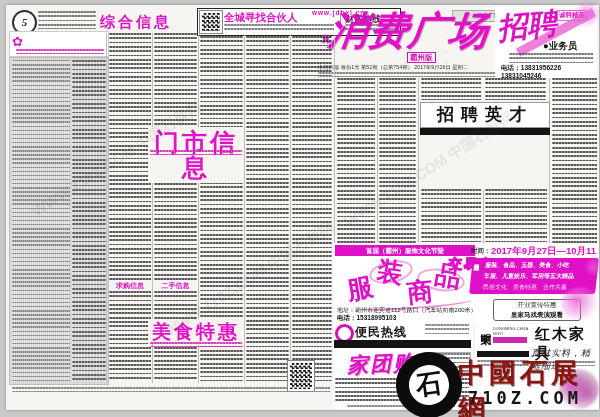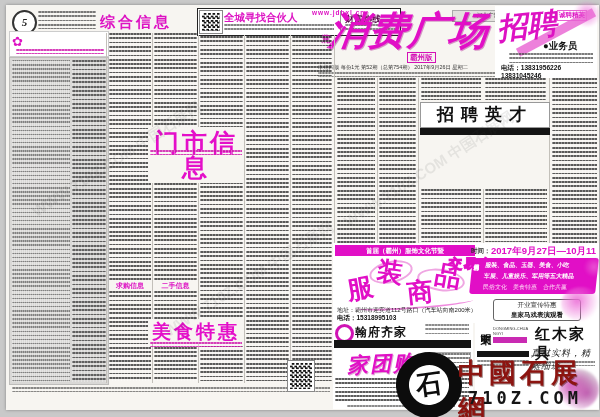--- a/index.html
+++ b/index.html
@@ -146,21 +146,21 @@
 
     <div class="abs blob" style="left:228px;top:44px;width:40px;height:34px;background:radial-gradient(circle at 40% 40%, rgba(236,110,215,.9), rgba(236,110,215,0) 70%)"></div>
     <div class="abs blob" style="left:250px;top:14px;width:22px;height:20px;background:radial-gradient(circle, rgba(236,110,215,.7), rgba(236,110,215,0) 70%)"></div>
 
     <div class="abs" style="left:4px;top:63px;font:6px 'Liberation Sans',sans-serif;color:#222;white-space:nowrap">地址：霸州市迎宾道112号路口（汽车站向南200米）</div>
     <div class="abs" style="left:4px;top:71px;font:bold 6.5px 'Liberation Sans',sans-serif;color:#111">电话：15318995103</div>
   </div>
 
   <div class="abs" style="left:327px;top:318px;width:140px;height:86px;background:#fff">
     <span class="abs" style="left:2px;top:1px;width:13px;height:13px;border:3px solid #cf13b4;border-radius:50%"></span>
-    <span class="abs" style="left:22px;top:1px;font:bold 12px 'Liberation Serif',serif;color:#111;letter-spacing:1px">翰府齐家</span>
+    <span class="abs" style="left:22px;top:1px;font:bold 12px 'Liberation Serif',serif;color:#111;letter-spacing:1px">便民热线</span>
     <span class="abs tx" style="left:92px;top:1px;width:44px;height:13px;opacity:.7"></span>
     <div class="abs txw" style="left:1px;top:17px;width:137px;height:8px;background:#141414"></div>
     <div class="abs" style="left:14px;top:27px;font:bold italic 21px 'DejaVu Serif',serif;color:#e10fc6;
                 letter-spacing:2px;transform:rotate(-3deg);text-shadow:1px 1px 0 rgba(160,10,130,.35)">家团购</div>
     <div class="abs tx" style="left:92px;top:29px;width:44px;height:22px;border:1px solid #999;opacity:.8"></div>
     <div class="abs tx" style="left:2px;top:55px;width:134px;height:24px"></div>
     <div class="abs tx" style="left:14px;top:82px;width:108px;height:4px;opacity:.7"></div>
   </div>
 
   <div class="abs" style="left:469px;top:318px;width:124px;height:86px;background:#fff">

